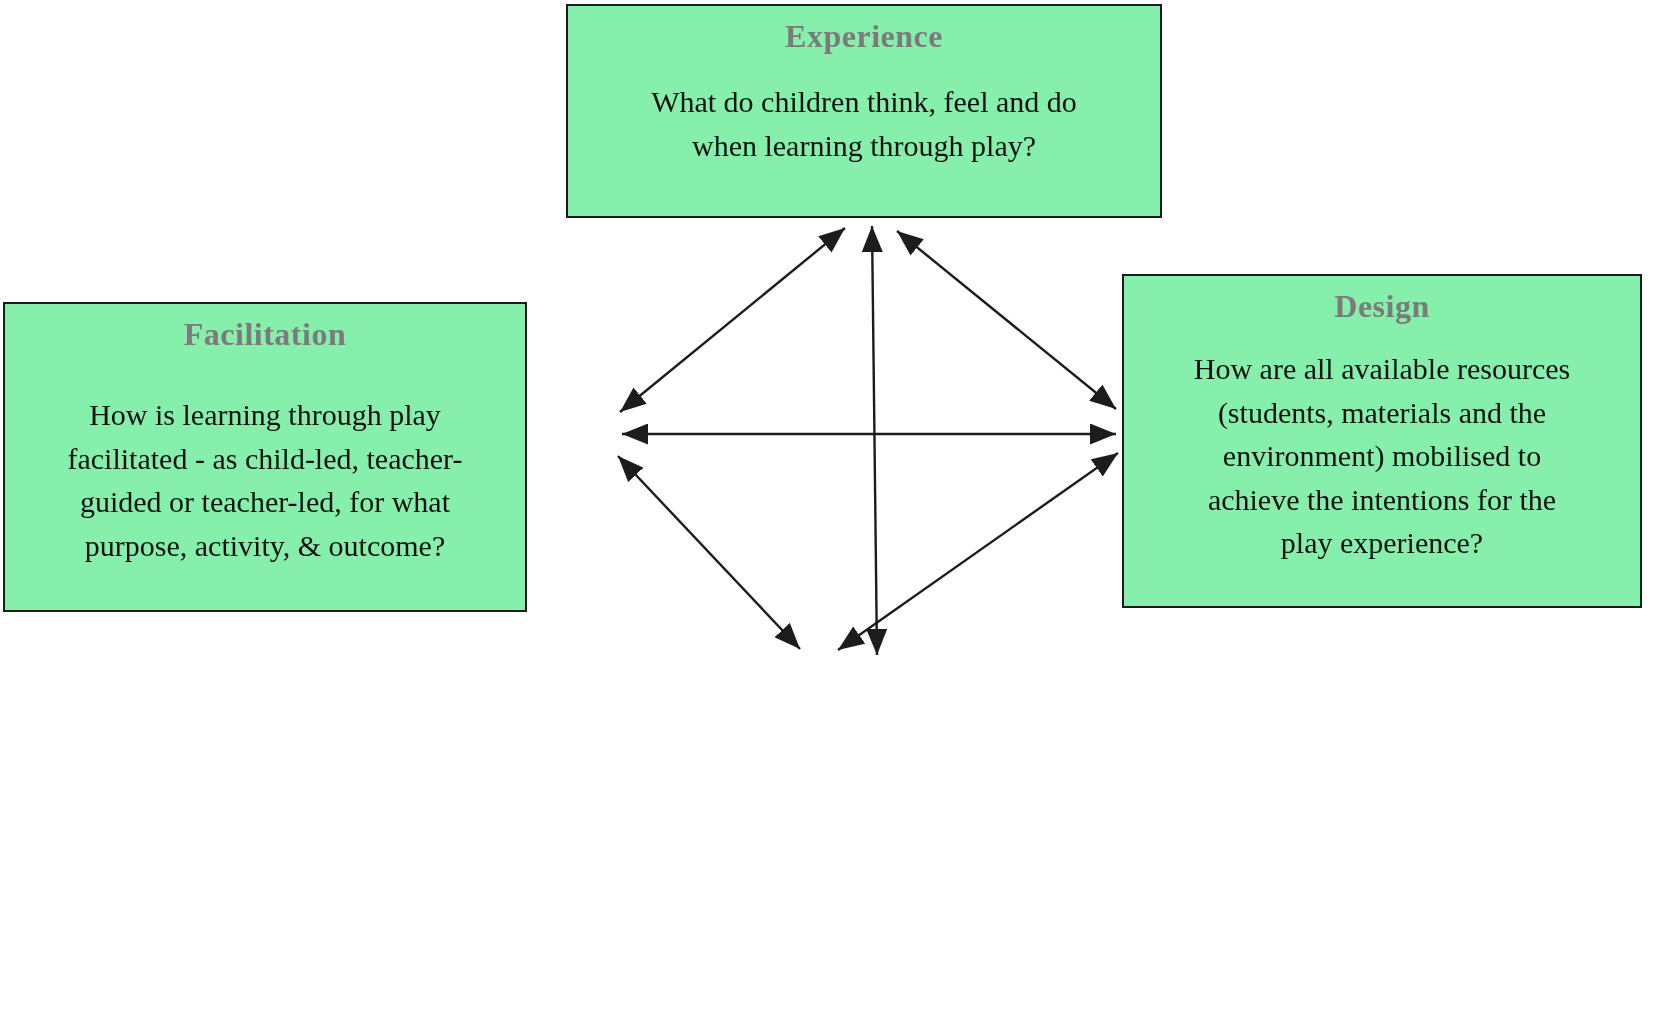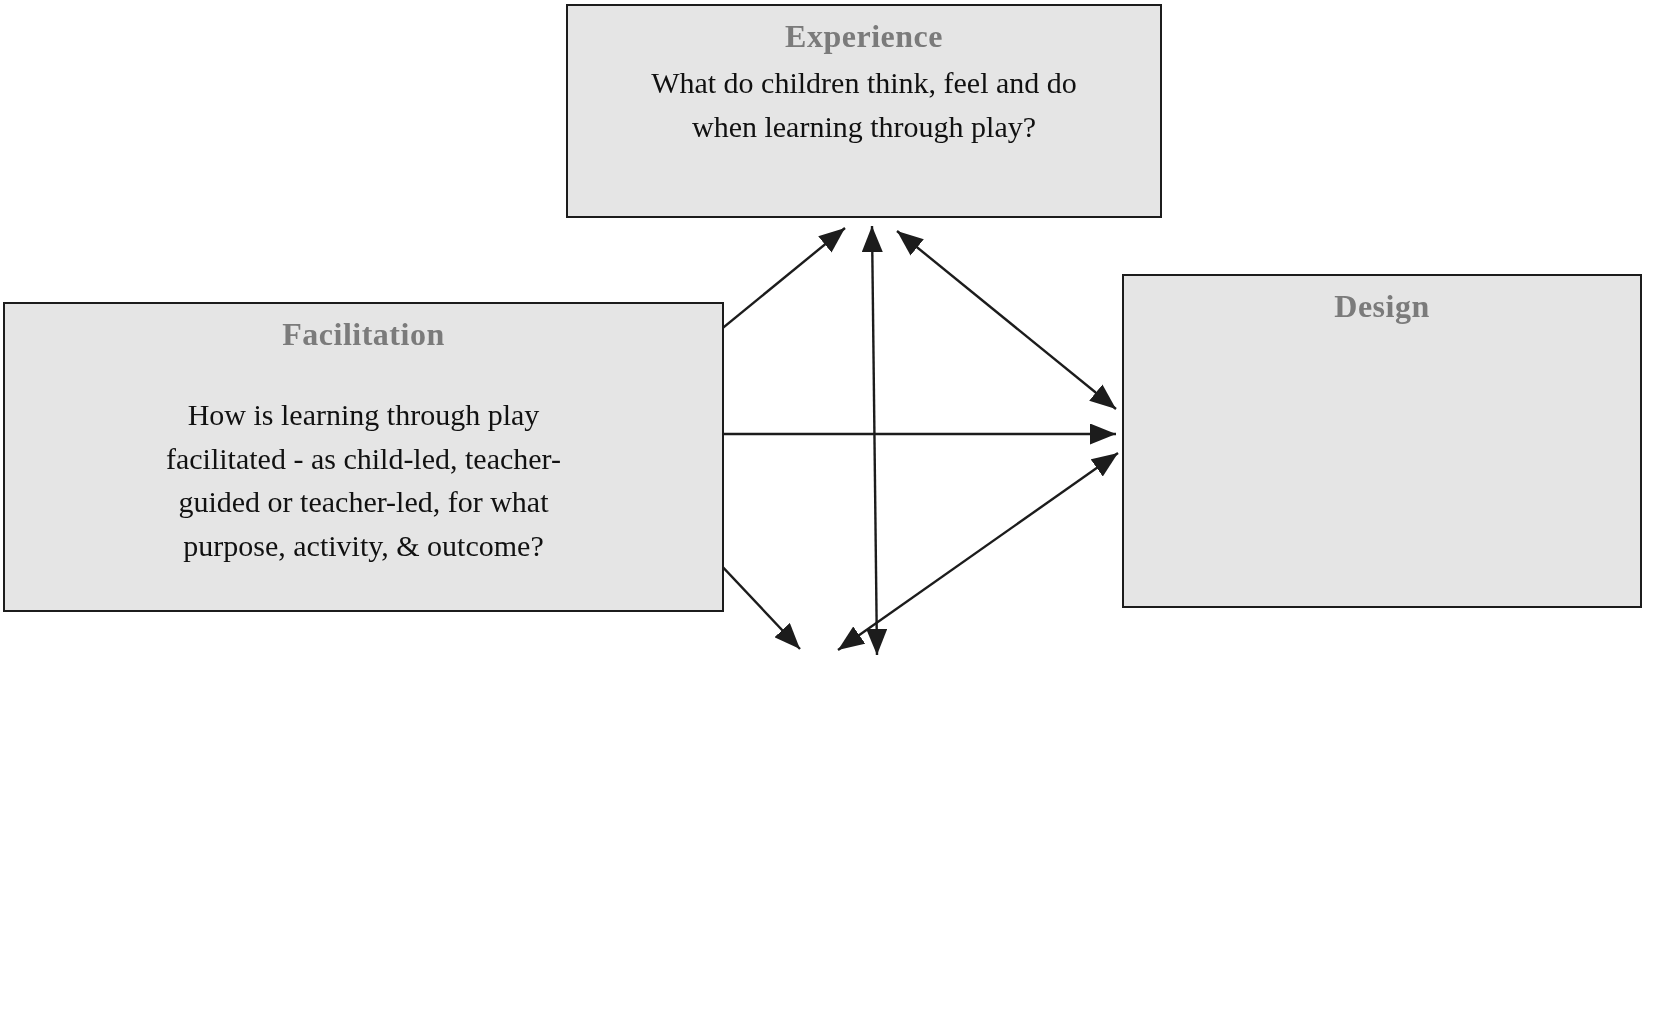--- a/index.html
+++ b/index.html
@@ -22,44 +22,44 @@
     width: 1655px;
     height: 1023px;
   }
   .arrow-layer line {
     stroke: var(--arrow, #1c1c1c);
     stroke-width: 2.4;
   }
   .box {
     position: absolute;
     box-sizing: border-box;
-    background: #e5e5e5;
+    background: #86efac;
     border: 2.5px solid var(--border, #1c1c1c);
     text-align: center;
   }
   .box-title {
     margin-top: 12px;
     font-size: 32px;
     font-weight: bold;
     color: var(--title, #7b7b7b);
     letter-spacing: 0.5px;
   }
   .box-body {
     margin-top: 22px;
     padding: 0 22px;
     font-size: 30px;
     line-height: 1.45;
     color: var(--body, #111111);
     white-space: pre-line;
   }
   .box-experience   { left: 566px;  top: 4px;   width: 596px; height: 214px; }
-  .box-facilitation { left: 3px;    top: 302px; width: 721px; height: 310px; }
+  .box-facilitation { left: 3px;    top: 302px; width: 524px; height: 310px; }
   .box-design       { left: 1122px; top: 274px; width: 520px; height: 334px; }
   .box-outcomes     { left: 575px;  top: 663px; width: 605px; height: 353px; }
-  .box-experience .box-body   { margin-top: 6px; }
+  .box-experience .box-body   { margin-top: 25px; }
   .box-facilitation .box-body { margin-top: 40px; }
 </style>
 </head>
 <body>
 
 <div class="canvas">
 
   <svg class="arrow-layer" viewBox="0 0 1655 1023" xmlns="http://www.w3.org/2000/svg">
     <defs>
       <marker id="ah" markerUnits="userSpaceOnUse" markerWidth="26" markerHeight="21" refX="26" refY="10.5" orient="auto-start-reverse">
@@ -83,16 +83,21 @@
   <div class="box box-facilitation">
     <div class="box-title">Facilitation</div>
     <div class="box-body">How is learning through play
 facilitated - as child-led, teacher-
 guided or teacher-led, for what
 purpose, activity, &amp; outcome?</div>
   </div>
 
   <div class="box box-design">
     <div class="box-title">Design</div>
+    <div class="box-body">How are all available resources
+(students, materials and the
+environment) mobilised to
+achieve the intentions for the
+play experience?</div>
   </div>
 
 
 </div>
 
 </body></html>

